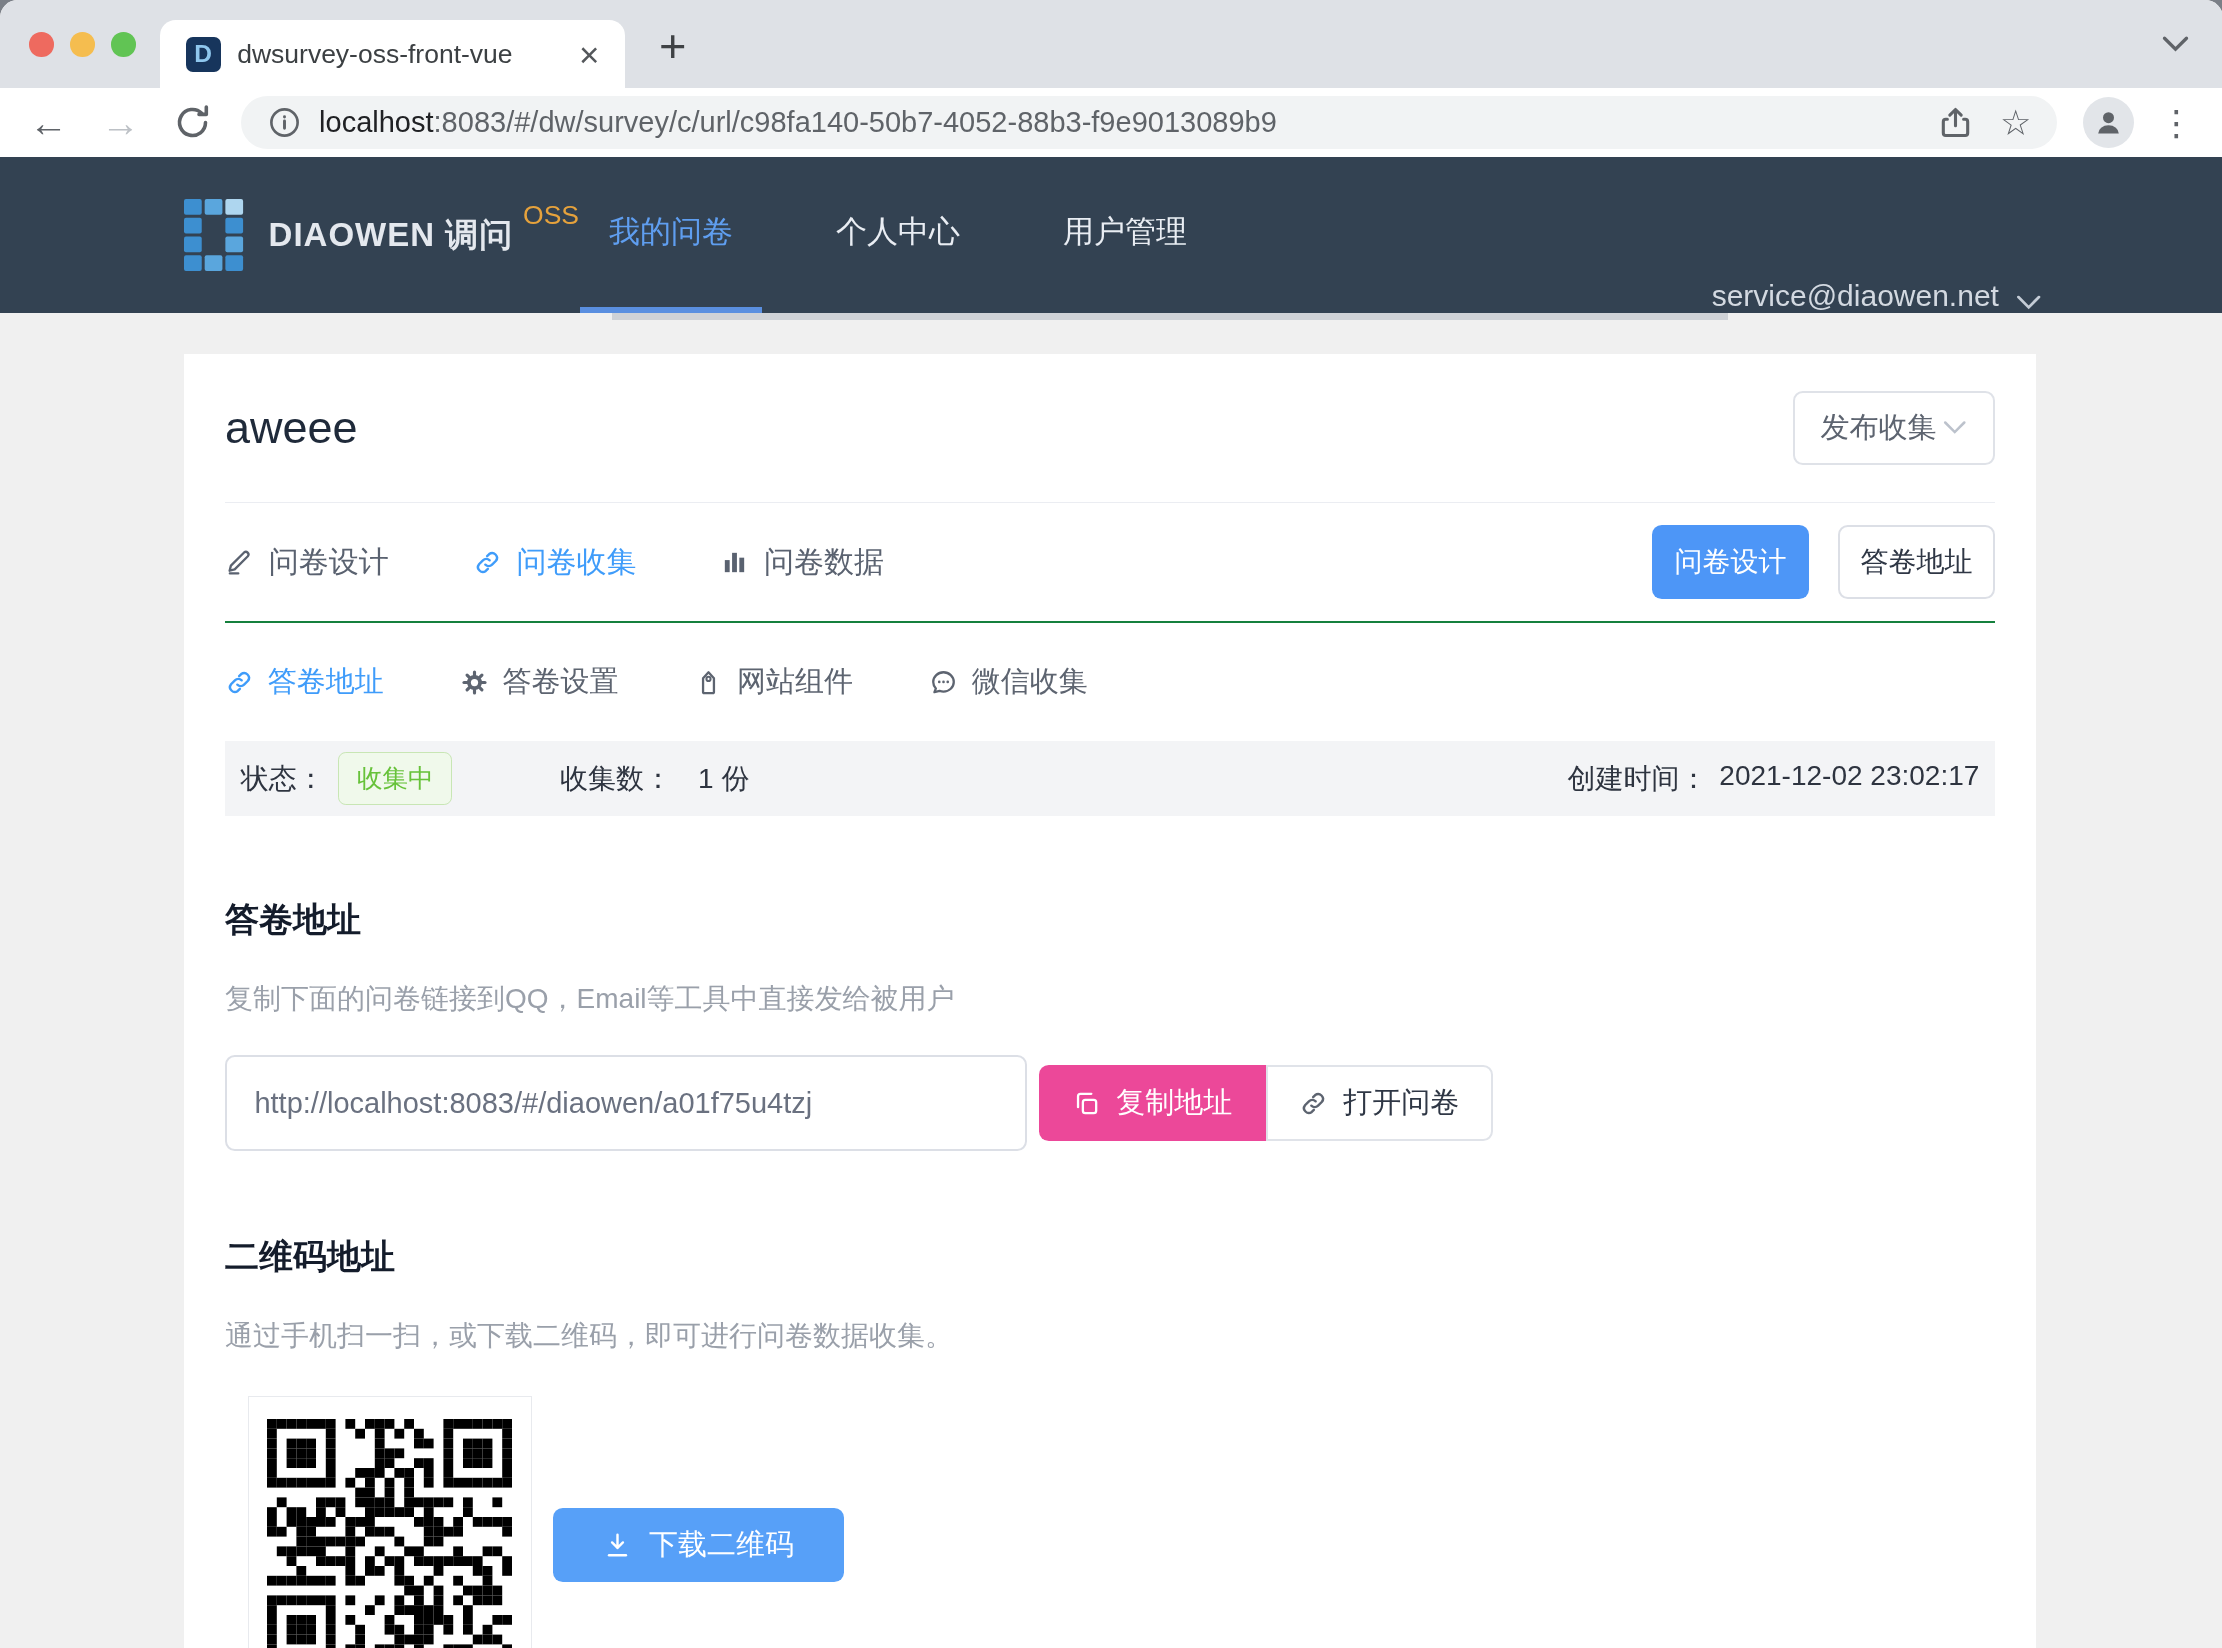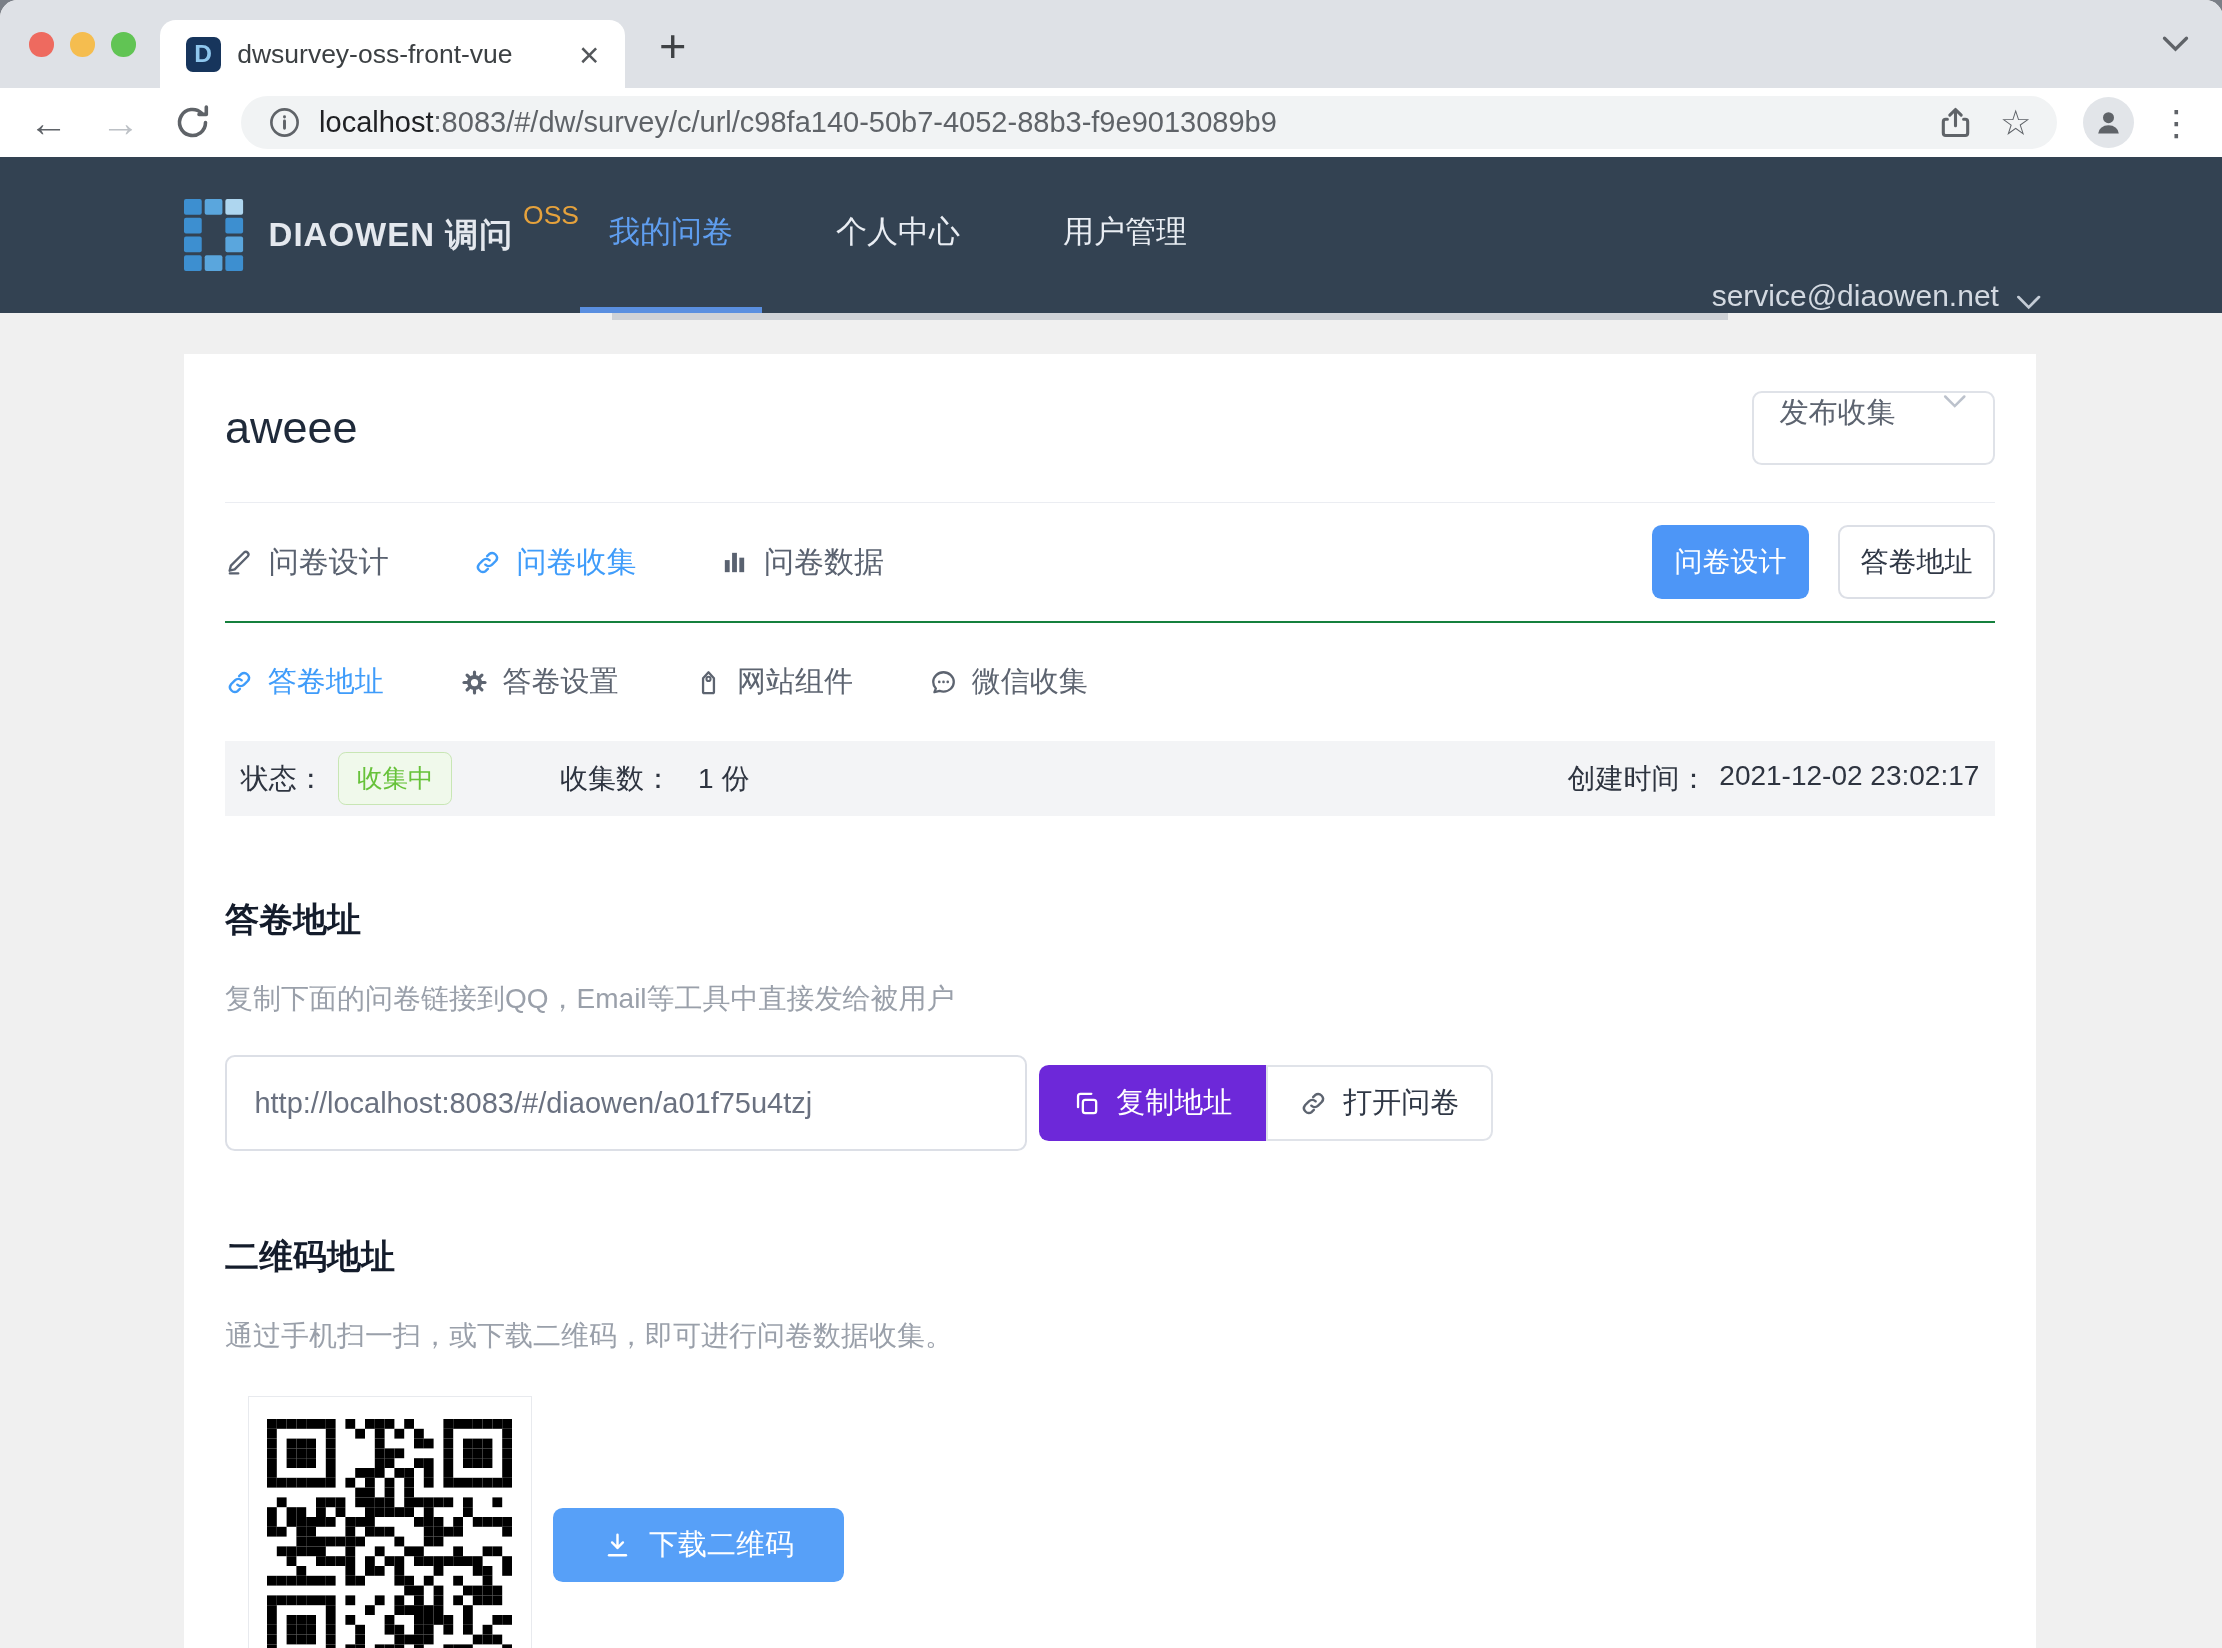--- a/index.html
+++ b/index.html
@@ -40,21 +40,21 @@
   .nav-item.active { color:#5f9ef0; border-bottom-color:#5a8fe0; }
   .account { position:absolute; right:181px; top:0; height:100%; display:flex; align-items:flex-end; gap:15.7px; color:#d3d9e1; font-size:30px; cursor:pointer; }
   .substrip { position:absolute; left:612px; top:0; width:1116px; height:6.9px; background:#cfd2d7; }
 
   
   .main { position:relative; height:1336px; background:#f0f0f0; }
   .card { position:absolute; left:184px; top:41px; width:1852px; height:1568px; background:#fff; padding:0 41px; }
 
   .title-row { height:149px; display:flex; align-items:center; border-bottom:1px solid #ebedf2; }
   .survey-title { font-size:45px; font-weight:400; color:#1f2a3a; }
-  .select { margin-left:auto; width:243px; height:74px; border:2px solid #dfe2e8; border-radius:9.8px; display:flex; padding:0 25.5px; color:#5d6470; font-size:29px; cursor:pointer; }
+  .select { margin-left:auto; width:202px; height:74px; border:2px solid #dfe2e8; border-radius:9.8px; display:flex; align-items:center; padding:0 25.5px; color:#5d6470; font-size:29px; cursor:pointer; }
   .select svg { margin-left:auto; }
 
   .tabs-row { height:120px; display:flex; align-items:center; border-bottom:2px solid #15803d; }
   .mtab { display:flex; align-items:center; gap:14.7px; margin-right:84px; font-size:30px; color:#5a6270; cursor:pointer; }
   .mtab.active { color:#3f9cfa; }
   .btn { height:74px; border-radius:9.8px; font-size:28px; display:flex; align-items:center; justify-content:center; cursor:pointer; }
   .btn-primary { margin-left:auto; width:157px; background:#4d96f7; color:#fff; }
   .btn-plain { width:157px; background:#fff; border:2px solid #dcdfe6; color:#2f3745; margin-left:29px; }
 
   .subtabs-row { height:118px; display:flex; align-items:center; }
@@ -65,21 +65,21 @@
   .badge { margin-left:13.7px; padding:7.8px 17.6px; background:#f0f9eb; border:1px solid #c8e6b4; border-radius:7.8px; color:#67c23a; font-size:25.5px; }
   .count-wrap { margin-left:108px; display:flex; gap:26px; }
   .created-wrap { margin-left:auto; display:flex; gap:11.8px; }
 
   .section-h { font-size:34px; font-weight:bold; color:#141c2b; margin-top:81px; }
   .section-h.second { margin-top:83px; }
   .section-desc { margin-top:37px; font-size:28px; color:#9aa0aa; }
   .url-row { margin-top:37px; display:flex; align-items:center; }
   .url-input { width:802px; height:96px; border:2px solid #dcdfe6; border-radius:9.8px; padding:0 27.4px; font-size:29px; color:#6a7180; font-family:inherit; outline:none; background:#fff; }
   .btn-group { margin-left:11.8px; display:flex; }
-  .btn-copy { width:227px; height:76px; background:#6d28d9; color:#fff; border-radius:9.8px 0 0 9.8px; display:flex; align-items:center; justify-content:center; gap:14.7px; font-size:29px; cursor:pointer; }
+  .btn-copy { width:227px; height:76px; background:#ec4899; color:#fff; border-radius:9.8px 0 0 9.8px; display:flex; align-items:center; justify-content:center; gap:14.7px; font-size:29px; cursor:pointer; }
   .btn-open { width:227px; height:76px; background:#fff; border:2px solid #e0e3e9; border-radius:0 9.8px 9.8px 0; color:#2f3745; display:flex; align-items:center; justify-content:center; gap:14.7px; font-size:29px; cursor:pointer; }
 
   .qr-row { margin-top:41px; display:flex; align-items:flex-start; }
   .qr-box { margin-left:22.5px; width:284px; height:291px; border:1px solid #e8eaee; background:#fff; display:flex; align-items:center; justify-content:center; }
   .btn-download { margin-left:21.6px; margin-top:112px; width:291px; height:74px; background:#57a0f8; color:#fff; border-radius:9.8px; display:flex; align-items:center; justify-content:center; gap:16.7px; font-size:29px; cursor:pointer; }
 
   svg.ic { display:block; }
 </style>
 </head>
 <body>

